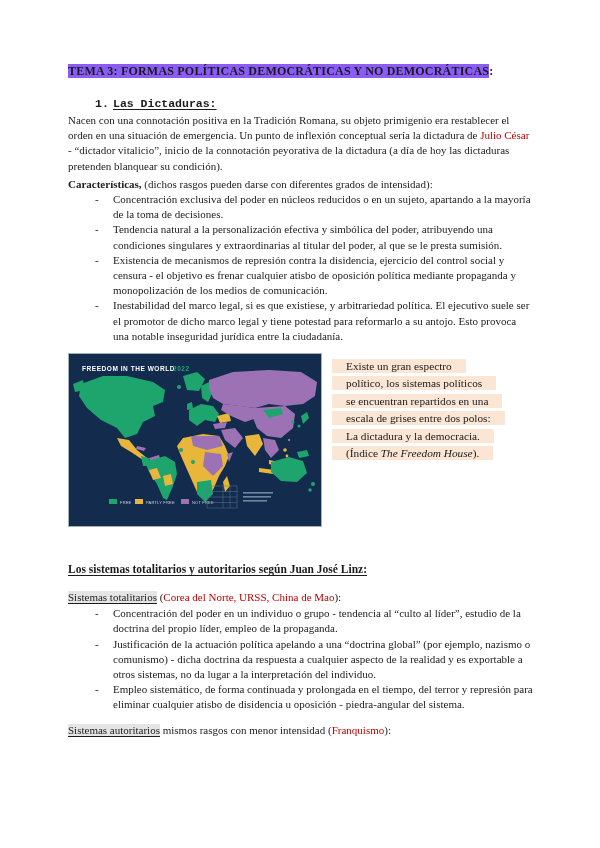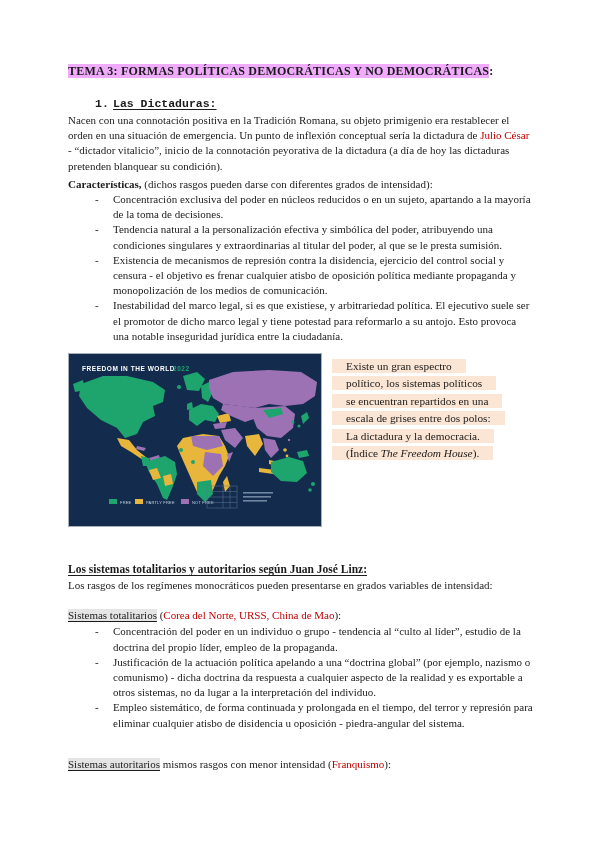--- a/index.html
+++ b/index.html
@@ -4,21 +4,21 @@
 <style>
   * { margin:0; padding:0; box-sizing:border-box; }
   html,body { background:#ffffff; }
   .page {
     position:relative; width:600px; height:848px; background:#ffffff;
     font-family:"Liberation Serif", serif; color:#1b1b1b; overflow:hidden;
   }
   .content { position:absolute; left:68px; top:64px; width:466px; }
 
   .doc-title { font-size:12px; font-weight:bold; letter-spacing:.2px; }
-  .hl-gray { background:#f0abfc; }
+  .hl-gray { background:#8b5cf6; }
   .hl-peach { background:#e5e5e5; }
   .red { color:#bf0000; }
   .u { text-decoration:underline; text-underline-offset:2px; }
 
   .h2-line { margin-top:18px; padding-left:27px; font-size:11.5px; font-weight:bold;font-family:Liberation Mono, monospace; }
   .h2-line .num { display:inline-block; width:18px; }
 
   p.body-text { margin-top:3px; font-size:11px; line-height:15.2px; }
   .char-line { margin-top:15px; }
 
@@ -29,21 +29,21 @@
 
   .map-row { margin-top:9px; display:flex; }
   .map-figure { width:254px; height:174px; border:1px solid #a7b0ba; background:#132b4d; flex:none; }
   .map-caption { margin-left:10px; padding-top:5px; width:200px; font-size:11.3px; line-height:17.4px; }
   .map-caption .cap-line { background:#fbe5d4; padding:1px 14px; }
 
   .linz-heading { margin-top:36px; font-size:11.5px; font-weight:bold; }
   .linz-intro { margin-top:4px; }
   .sys-line { margin-top:15px; font-size:11px; line-height:15.2px; }
   .sys-bullets { margin-top:1px; }
-  .autoritarios-line { margin-top:26px; }
+  .autoritarios-line { margin-top:10px; }
 
   .map-title-text { font:bold 6.5px "Liberation Sans", sans-serif; letter-spacing:.55px; fill:#ffffff; }
   .map-year-text { font:bold 6.5px "Liberation Sans", sans-serif; letter-spacing:.55px; }
   .legend-label { font:4px "Liberation Sans", sans-serif; fill:#c6d2df; letter-spacing:.2px; }
   .map-table { stroke:#5d7790; stroke-width:.5; fill:none; }
   .map-finetext { fill:#8fa5bc; opacity:.75; }
 </style>
 </head>
 <body>
 
@@ -168,21 +168,20 @@
         <span class="cap-line">Existe un gran espectro</span><br>
         <span class="cap-line">político, los sistemas políticos</span><br>
         <span class="cap-line">se encuentran repartidos en una</span><br>
         <span class="cap-line">escala de grises entre dos polos:</span><br>
         <span class="cap-line">La dictadura y la democracia.</span><br>
         <span class="cap-line"><span>(Índice </span><i>The Freedom House</i><span>).</span></span>
       </div>
     </div>
 
     <div class="linz-heading"><span class="u">Los sistemas totalitarios y autoritarios según Juan José Linz:</span></div>
-    <p class="body-text linz-intro">Los rasgos de los regímenes monocráticos pueden presentarse en grados variables de intensidad:</p>
 
     <p class="sys-line"><span class="hl-peach u">Sistemas totalitarios</span><span> (</span><span class="red">Corea del Norte, URSS, China de Mao</span><span>):</span></p>
 
     <div class="bullets sys-bullets">
       <div class="bullet">
           <span class="dash">-</span>
           <span class="btxt">Concentración del poder en un individuo o grupo - tendencia al “culto al líder”, estudio de la doctrina del propio líder, empleo de la propaganda.</span>
         </div>
       <div class="bullet">
           <span class="dash">-</span>

